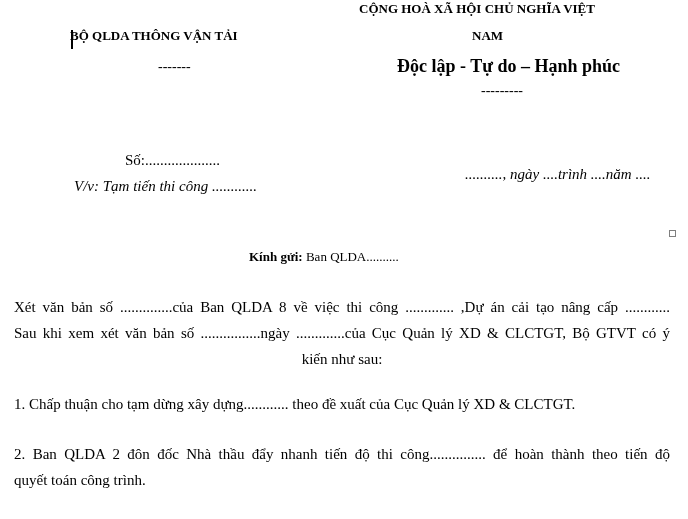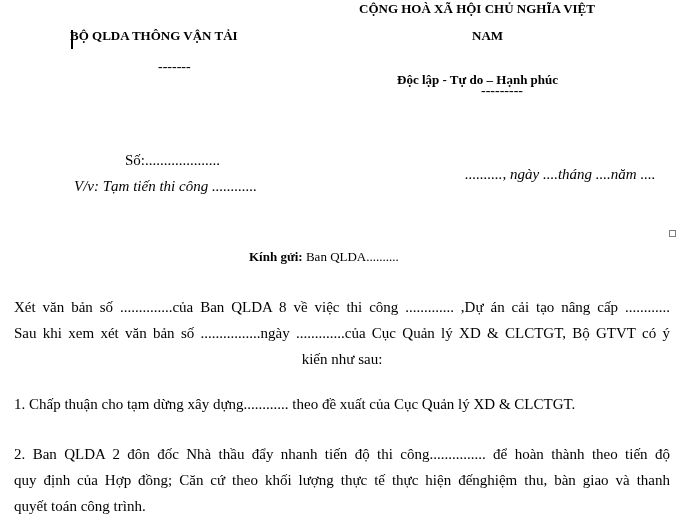--- a/index.html
+++ b/index.html
@@ -15,21 +15,21 @@
 
     .left-agency { left: 70px; top: 28px; }
     .cursor {
       position: absolute; left: 71px; top: 30px; width: 2px; height: 19px;
       background: #000000;
     }
     .left-dash { left: 158px; top: 59px; font-size: 14px; }
 
     .right-title { left: 359px; top: 1px; }
     .right-title2 { left: 472px; top: 28px; }
-    .motto { left: 397px; top: 56px; font-size: 13px; margin-top: 16px; }
+    .motto { left: 397px; top: 56px; font-size: 18px; }
     .right-dash { left: 481px; top: 83px; font-size: 14px; }
 
     .so { left: 125px; top: 152px; font-size: 15px; }
     .vv { left: 74px; top: 178px; font-size: 15px; }
     .date-line { left: 465px; top: 166px; font-size: 15px; }
 
     .box-marker {
       position: absolute; left: 669px; top: 230px; width: 5px; height: 5px;
       border: 1px solid #7f7f7f; background: #ffffff;
     }
@@ -48,35 +48,34 @@
   <div class="cursor"></div>
   <div class="abs left-dash">-------</div>
 
   <div class="abs hdr bold right-title">CỘNG HOÀ XÃ HỘI CHỦ NGHĨA VIỆT</div>
   <div class="abs hdr bold right-title2">NAM</div>
   <div class="abs bold motto">Độc lập - Tự do – Hạnh phúc</div>
   <div class="abs right-dash">---------</div>
 
   <div class="abs so">Số:....................</div>
   <div class="abs ital vv">V/v: Tạm tiến thi công ............</div>
-  <div class="abs ital date-line">.........., ngày ....tháng ....năm ....</div>
+  <div class="abs ital date-line">.........., ngày ....trình ....năm ....</div>
 
   <div class="box-marker"></div>
 
   <div class="abs kinh-gui">
     <span class="bold">Kính gửi:</span><span> Ban QLDA..........</span>
   </div>
 
   <div class="abs para" style="top:294px;">
     <span class="justify-line" style="line-height:26px;">Xét văn bản số ..............của Ban QLDA 8 về việc thi công ............. ,Dự án cải tạo nâng cấp ............</span>
     <span class="justify-line" style="line-height:26px;">Sau khi xem xét văn bản số ................ngày .............của Cục Quản lý XD &amp; CLCTGT, Bộ GTVT có ý</span>
     <span style="display:block; line-height:26px;text-align:center;">kiến như sau:</span>
   </div>
 
   <div class="abs para" style="top:396px;">1. Chấp thuận cho tạm dừng xây dựng............ theo đề xuất của Cục Quản lý XD &amp; CLCTGT.</div>
 
   <div class="abs para" style="top:441px;">
     <span class="justify-line" style="line-height:26px;">2. Ban QLDA 2 đôn đốc Nhà thầu đẩy nhanh tiến độ thi công............... để hoàn thành theo tiến độ</span>
-    <span class="justify-line" style="line-height:26px;">quy định của Hợp đồng; Căn cứ theo khối lượng thực tế thực hiện đếnghiệm thu, bàn giao và thanh</span>
     <span style="display:block; line-height:26px;">quyết toán công trình.</span>
   </div>
 
 </div>
 
 </body></html>

